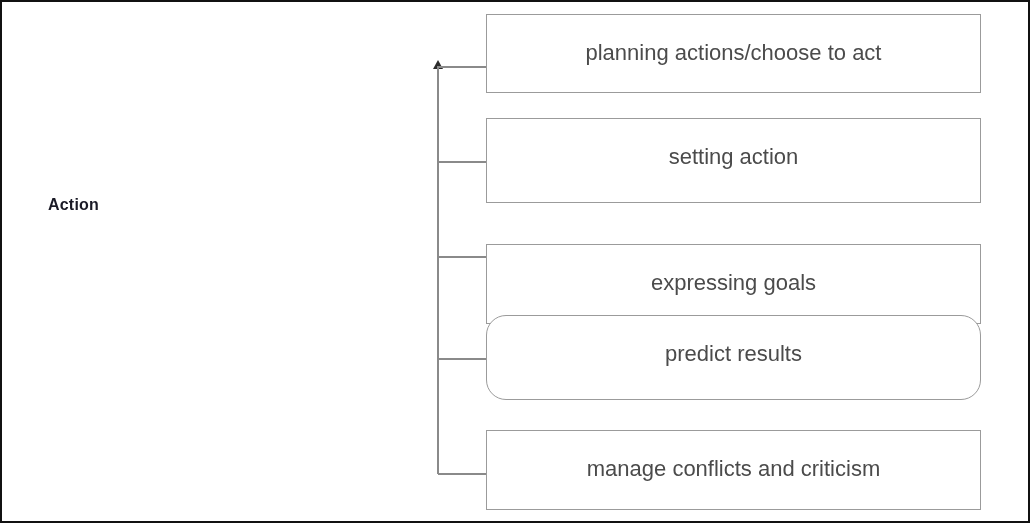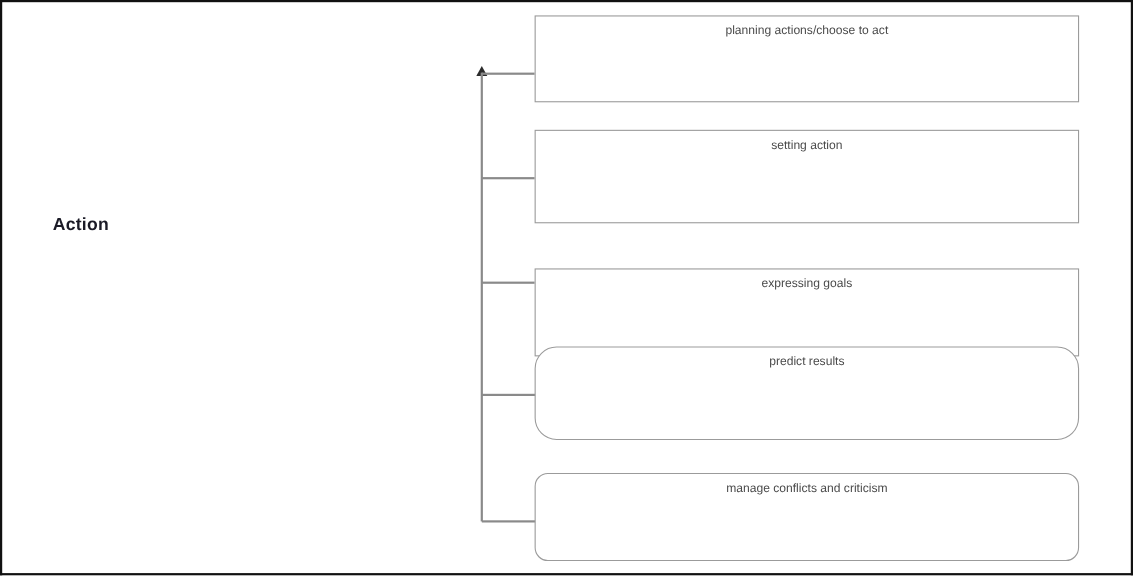--- a/index.html
+++ b/index.html
@@ -75,23 +75,23 @@
     left: 486px;
     width: 495px;
     border: 1px solid #9b9b9b;
     background: #ffffff;
     box-sizing: border-box;
   }
   .node-text {
     position: absolute;
     left: 0;
     right: 0;
-    top: 7px;
+    top: 25px;
     text-align: center;
-    font-size: 11px;
+    font-size: 22px;
     color: #4b4b4b;
     white-space: nowrap;
   }
 </style>
 </head>
 <body>
 
 <div id="canvas">
 
   <div class="frame-edge frame-top"></div>
@@ -117,18 +117,18 @@
       </div>
       <div class="node-box" style="top: 118px; height: 85px;">
         <div class="node-text">setting action</div>
       </div>
       <div class="node-box" style="top: 215px; height: 80px; margin-top: 29px;">
         <div class="node-text">expressing goals</div>
       </div>
       <div class="node-box" style="top: 315px; height: 85px; border-radius: 20px;">
         <div class="node-text">predict results</div>
       </div>
-      <div class="node-box" style="top: 430px; height: 80px; border-radius: 12px;">
+      <div class="node-box" style="top: 430px; height: 80px;">
         <div class="node-text">manage conflicts and criticism</div>
       </div>
     </div>
 
 </div>
 
 </body></html>

